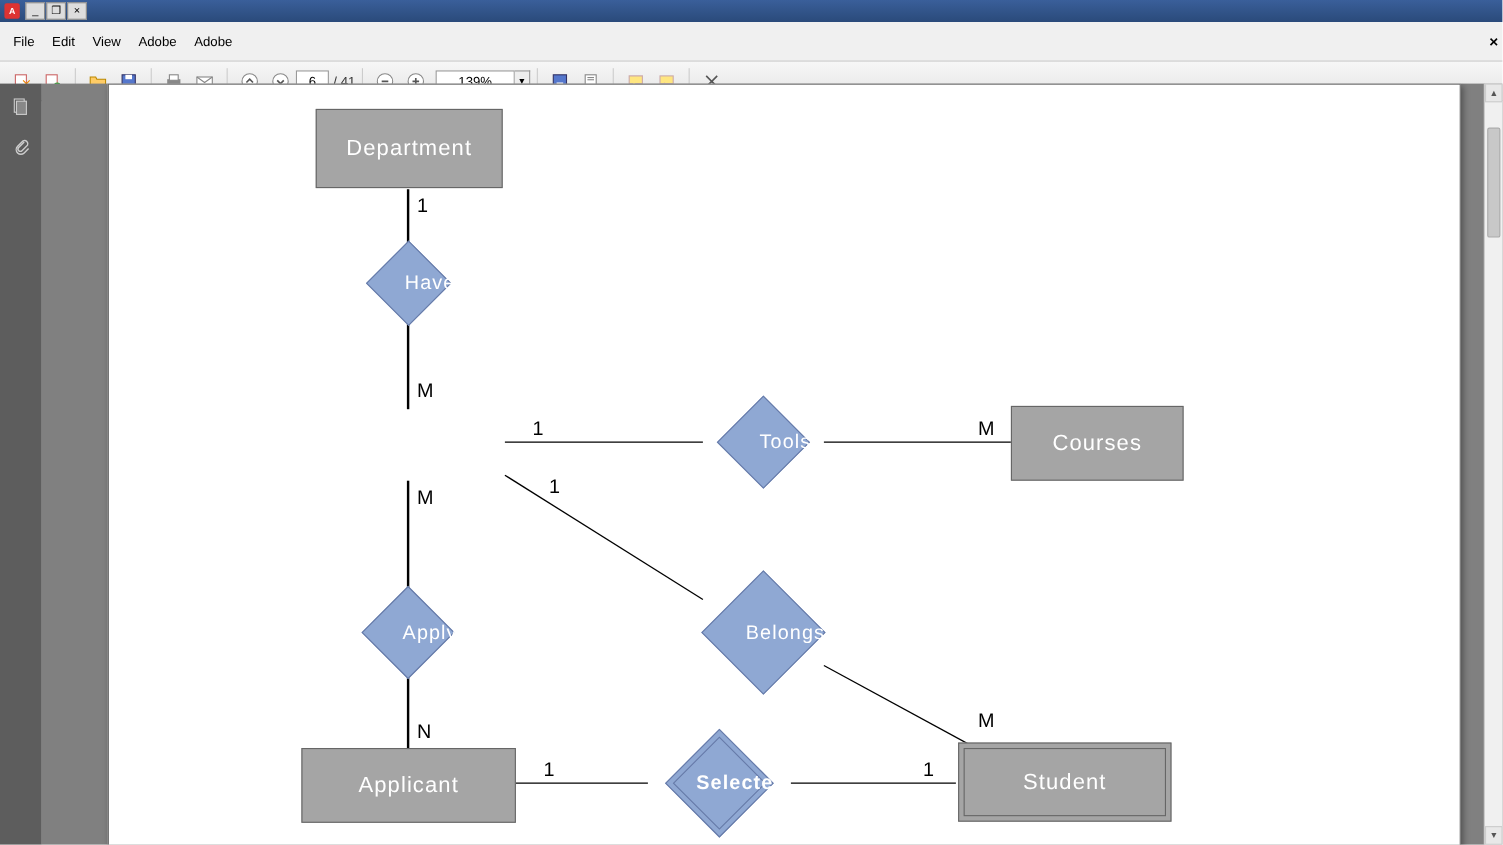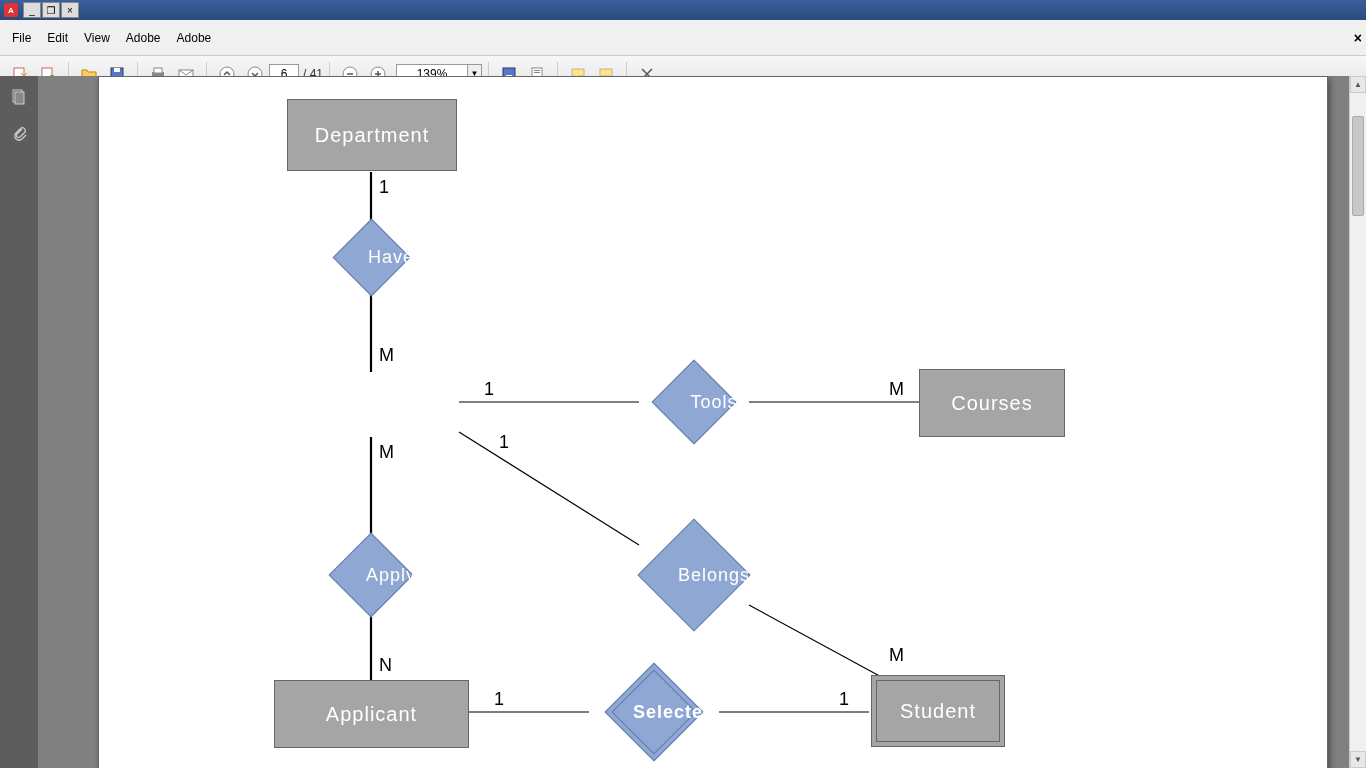--- a/index.html
+++ b/index.html
@@ -215,27 +215,27 @@
         <line x1="650" y1="528" x2="810" y2="615"></line>
 
         <line x1="370" y1="635" x2="490" y2="635"></line>
 
         <line x1="620" y1="635" x2="770" y2="635"></line>
       </svg>
 
       <div class="entity" style="left:188px; top:22px; width:170px; height:72px;">
           <span>Department</span>
         </div>
-      <div class="entity" style="left:820px; top:292px; width:146px; height:68px;">
+      <div class="entity" style="left:820px; top:292px; width:157px; height:68px;">
           <span>Courses</span>
         </div>
       <div class="entity" style="left:175px; top:603px; width:195px; height:68px;">
           <span>Applicant</span>
         </div>
-      <div class="entity dbl" style="left:772px; top:598px; width:134px; height:72px;">
+      <div class="entity dbl" style="left:772px; top:598px; width:194px; height:72px;">
           <span style="z-index:1;">Student</span>
         </div>
 
       <div class="diamond" style="left:245px; top:153px; width:55px; height:55px;"></div>
       <div class="diamond-label" style="left:272px; top:180px;">Have</div>
 
       <div class="diamond" style="left:565px; top:295px; width:60px; height:60px;"></div>
       <div class="diamond-label" style="left:595px; top:325px;">Tools</div>
 
       <div class="diamond" style="left:242px; top:468px; width:60px; height:60px;"></div>

